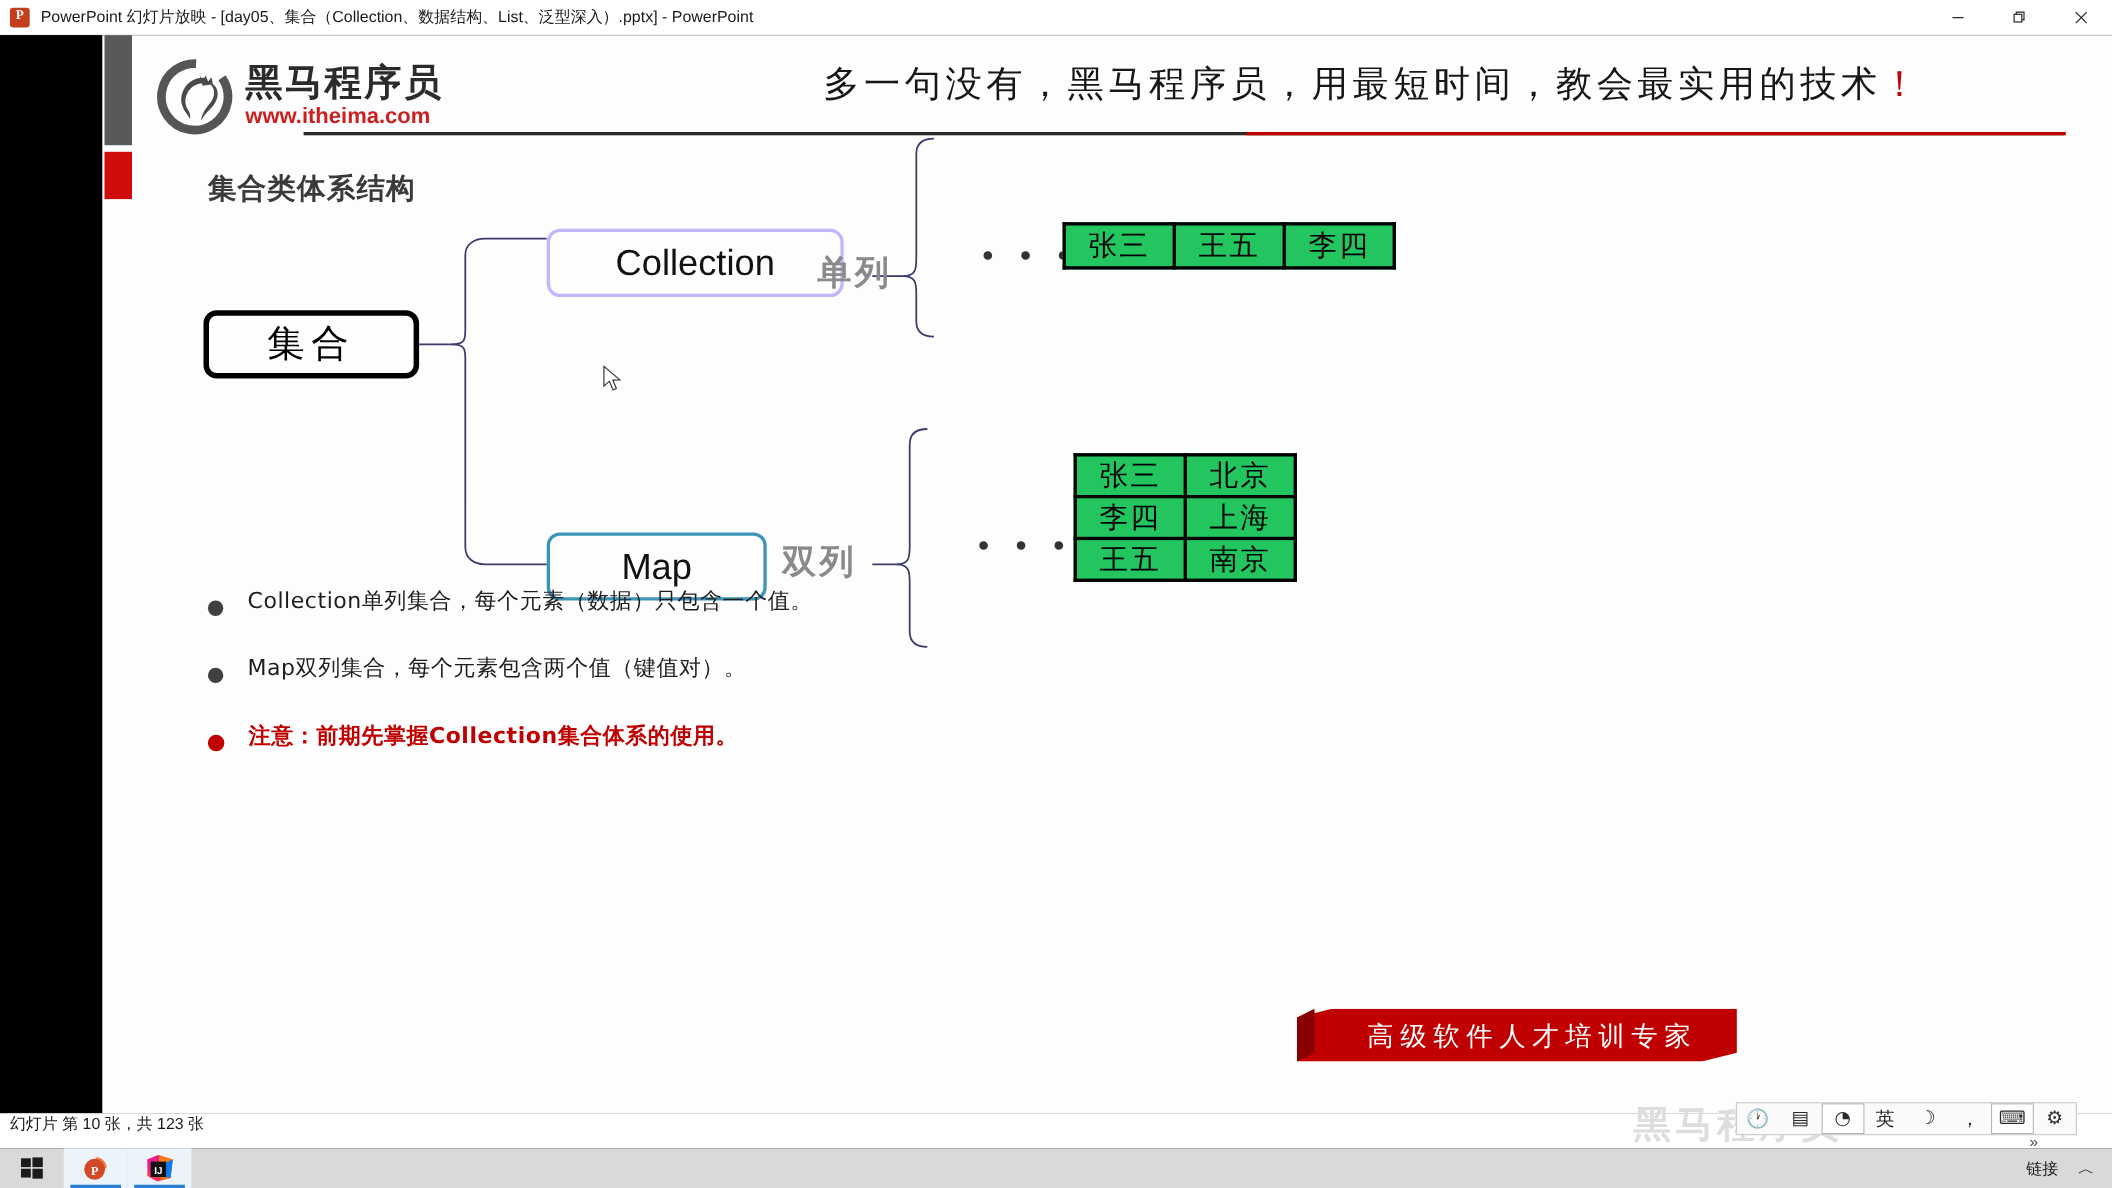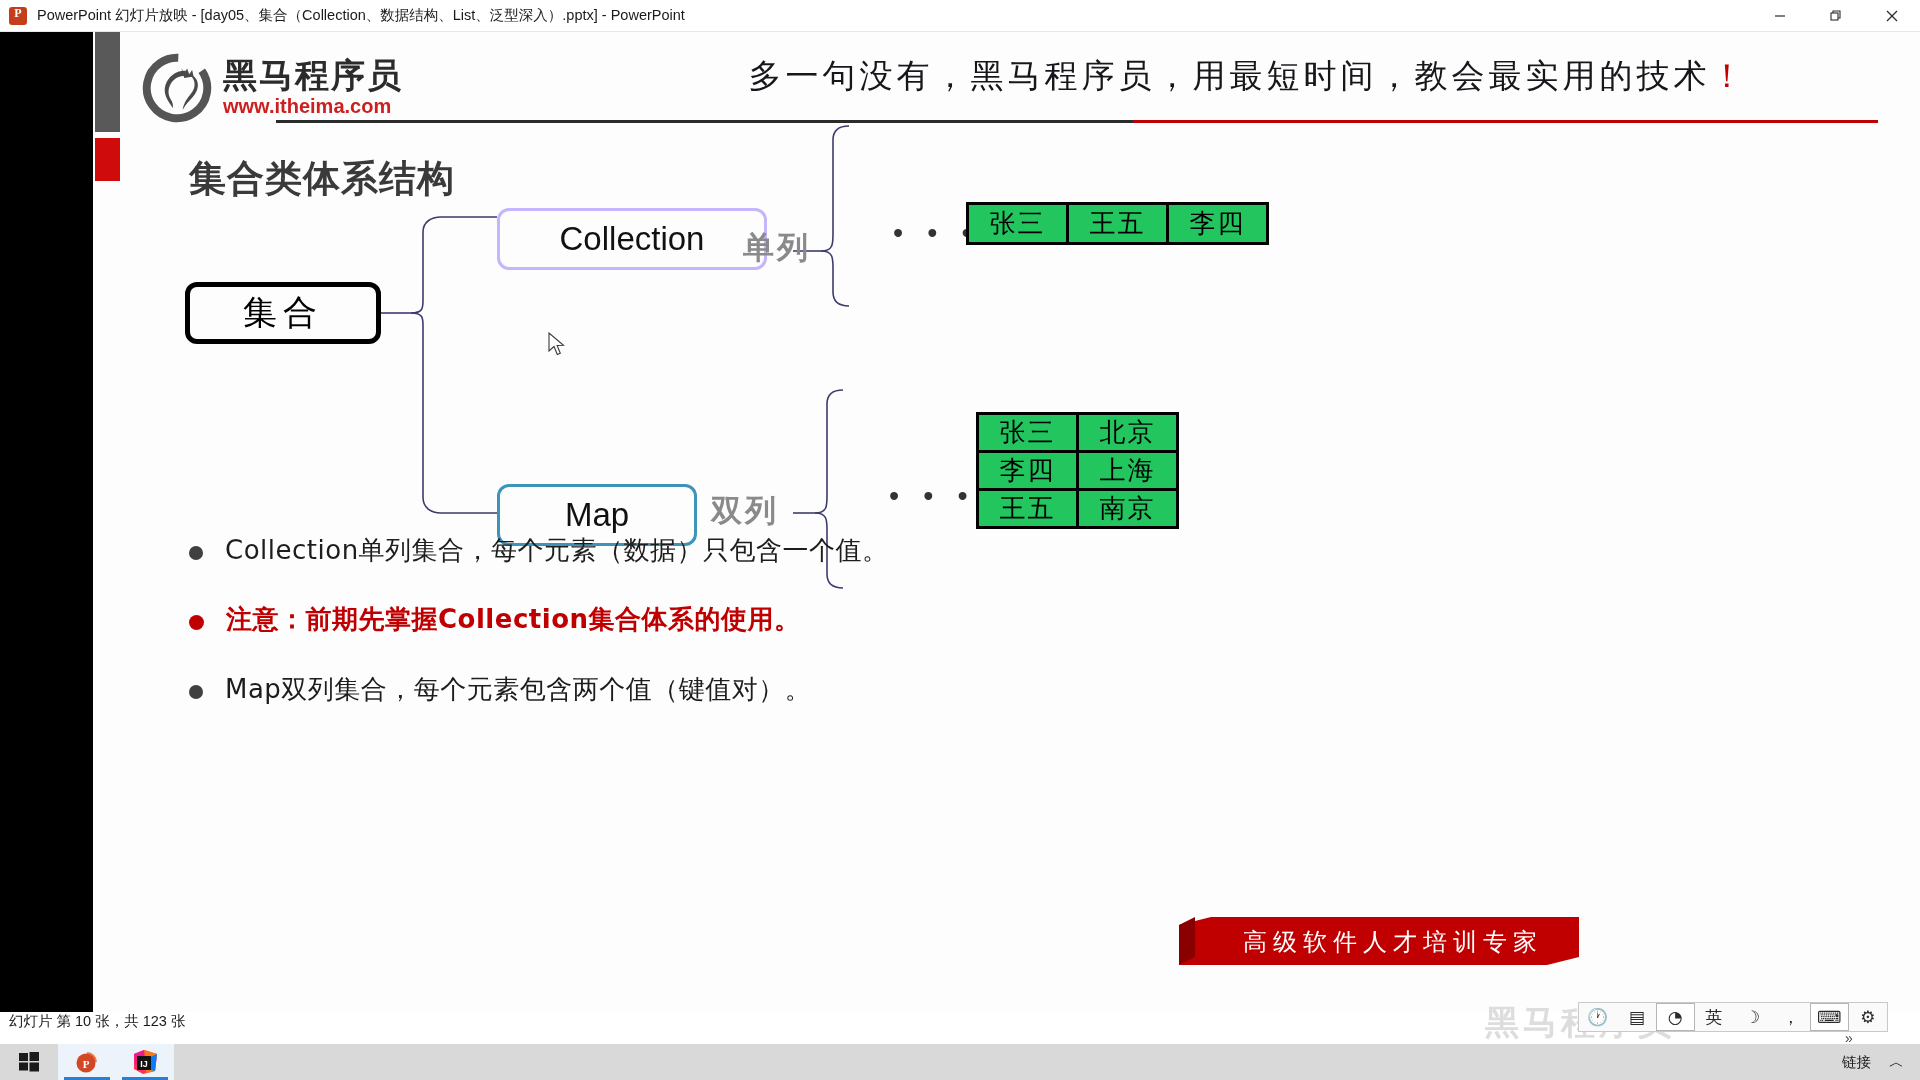--- a/index.html
+++ b/index.html
@@ -82,21 +82,21 @@
     background:#2b2b2b;
   }
   #header-rule-red {
     position:absolute; left:1040px; top:88px; width:745px; height:3px;
     background:#c00000;
   }
 
   
   #slide-title {
     position:absolute; left:96px; top:122px;
-    font-size:37px; font-weight:bold; color:#3a3a3a; letter-spacing:1px;
+    font-size:26px; font-weight:bold; color:#3a3a3a; letter-spacing:1px;
     font-family:"DejaVu Sans","Liberation Sans",sans-serif;
   }
 
   
   #diagram { position:absolute; left:0; top:0; width:1827px; height:640px; }
   .node-box {
     position:absolute; display:flex; align-items:center; justify-content:center;
     background:#fdfdfd;
   }
   #node-root {
@@ -144,21 +144,21 @@
   #table-double td { width:100px; height:38px; }
 
   
   #bullets { position:absolute; left:96px; top:500px; width:1600px; }
   .bullet { display:flex; align-items:flex-start; margin-bottom:33px; }
   .bullet .dot {
     width:14px; height:14px; border-radius:50%; background:#404040;
     margin-top:14px; margin-right:22px; flex:0 0 auto;
   }
   .bullet .txt {
-    font-size:26px; color:#1d1d1d; letter-spacing:0.5px; line-height:1.4;
+    font-size:20px; color:#1d1d1d; letter-spacing:0.5px; line-height:1.4;
     font-family:"DejaVu Sans","Liberation Sans",sans-serif;
   }
   .bullet.warn .dot { background:#c00000; width:15px; height:15px; }
   .bullet.warn .txt { color:#c00000; font-weight:bold; }
 
   
   #ribbon-wrap { position:absolute; left:1086px; top:885px; width:400px; height:48px; }
   #ribbon-text {
     position:absolute; left:1150px; top:894px;
     font-size:24px; color:#ffffff; letter-spacing:6px;
@@ -339,27 +339,27 @@
             </tr>
           </tbody>
         </table>
     </div>
 
     <div id="bullets">
         <div class="bullet">
           <div class="dot"></div>
           <div class="txt">Collection单列集合，每个元素（数据）只包含一个值。</div>
         </div>
+        <div class="bullet">
+          <div class="dot"></div>
+          <div class="txt">Map双列集合，每个元素包含两个值（键值对）。</div>
+        </div>
         <div class="bullet warn">
           <div class="dot"></div>
           <div class="txt">注意：前期先掌握Collection集合体系的使用。</div>
-        </div>
-        <div class="bullet">
-          <div class="dot"></div>
-          <div class="txt">Map双列集合，每个元素包含两个值（键值对）。</div>
         </div>
       </div>
 
     <svg id="ribbon-wrap" viewBox="0 0 400 48" preserveAspectRatio="none">
       <polygon points="0,8 32,0 400,0 400,40 368,48 0,48" fill="#c00000"></polygon>
       <polygon points="0,8 0,48 16,40 16,0" fill="#8a0000"></polygon>
     </svg>
     <div id="ribbon-text">高级软件人才培训专家</div>
   </div>
 

